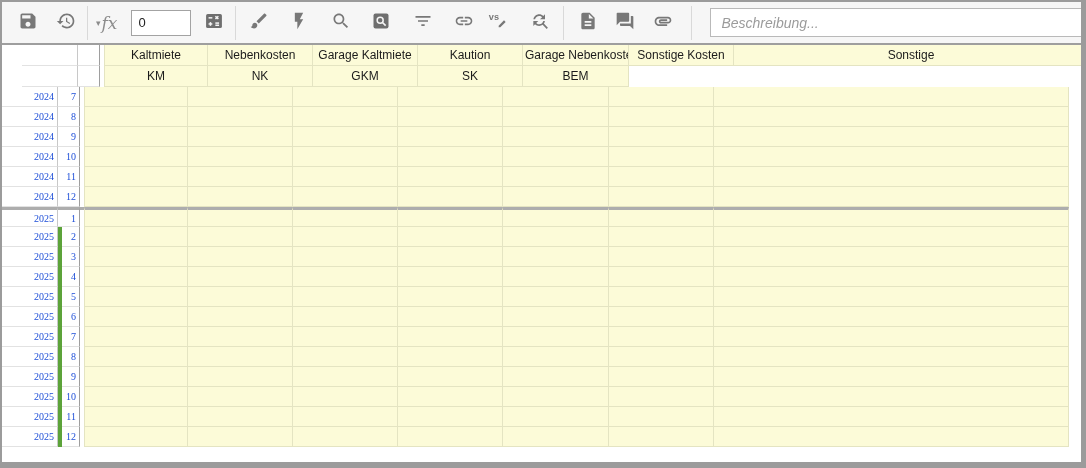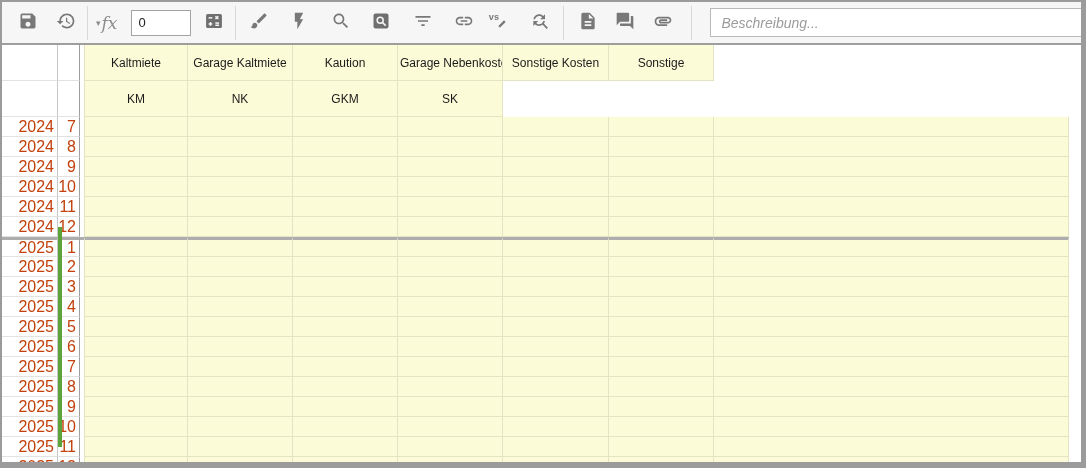--- a/index.html
+++ b/index.html
@@ -36,26 +36,26 @@
     width:380px;height:29px;border:1px solid #b9b9b9;background:#fff;
     font-family:"Liberation Sans", sans-serif;font-size:14px;color:#333;
     padding:0 10px;outline:none;flex:0 0 auto;
   }
   .desc-input::placeholder{font-style:italic;color:#9b9b9b;}
 
   
   .table-area{position:relative;height:417px;background:#fff;
     --cols:56px 22px 4px 104px 105px 105px 105px 106px 105px 355px;}
   .grow{display:grid;grid-template-columns:var(--cols);}
-  .hrow{height:36px;}
+  .hrow{height:21px;padding-left:20px;}
   .drow{height:20px;}
   .cell{display:flex;align-items:center;overflow:hidden;white-space:nowrap;}
 
   .rh{background:#fff;justify-content:flex-end;padding-right:3px;
-      font-size:16px;color:#c2410c;border-bottom:1px solid #e2e2e2;}
+      font-size:10px;color:#1d4ed8;border-bottom:1px solid #e2e2e2;font-family:Liberation Serif, serif;}
   .rh-year{border-right:1px solid #c8c8c8;}
   .rh-month{border-right:1px solid #9e9e9e;}
   .gapcell{background:#fff;}
 
   .ycell{background:#fcfbd8;border-right:1px solid #e4e4c2;border-bottom:1px solid #e4e4c2;}
   .ycell.first{border-left:1px solid #e4e4c2;}
   .hcell{justify-content:center;font-size:12px;color:#1b1b1b;}
   .h-clip{justify-content:flex-start;padding-left:2px;}
 
   .year-sep > .cell{border-top:3px solid #adadad;}
@@ -162,35 +162,37 @@
     <input class="desc-input" style="margin-left: 18px;" type="text" placeholder="Beschreibung...">
   </div>
 
   <div class="table-area">
 
     <div class="grow hrow">
       <div class="cell rh rh-year"></div>
       <div class="cell rh rh-month"></div>
       <div class="cell gapcell"></div>
       <div class="cell ycell hcell first">Kaltmiete</div>
+      <div class="cell ycell hcell">Nebenkosten</div>
       <div class="cell ycell hcell">Garage Kaltmiete</div>
       <div class="cell ycell hcell">Kaution</div>
       <div class="cell ycell hcell h-clip">Garage Nebenkosten</div>
       <div class="cell ycell hcell">Sonstige Kosten</div>
       <div class="cell ycell hcell">Sonstige</div>
     </div>
 
     <div class="grow hrow">
       <div class="cell rh rh-year"></div>
       <div class="cell rh rh-month"></div>
       <div class="cell gapcell"></div>
       <div class="cell ycell hcell first">KM</div>
       <div class="cell ycell hcell">NK</div>
       <div class="cell ycell hcell">GKM</div>
       <div class="cell ycell hcell">SK</div>
+      <div class="cell ycell hcell">BEM</div>
     </div>
 
     <div class="grow drow">
       <div class="cell rh rh-year">2024</div>
       <div class="cell rh rh-month">7</div>
       <div class="cell gapcell"></div>
       <div class="cell ycell first"></div>
         <div class="cell ycell"></div>
         <div class="cell ycell"></div>
         <div class="cell ycell"></div>

